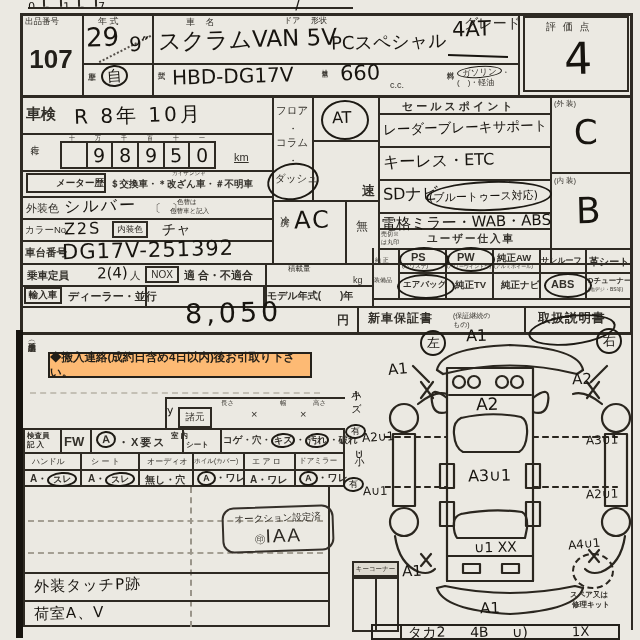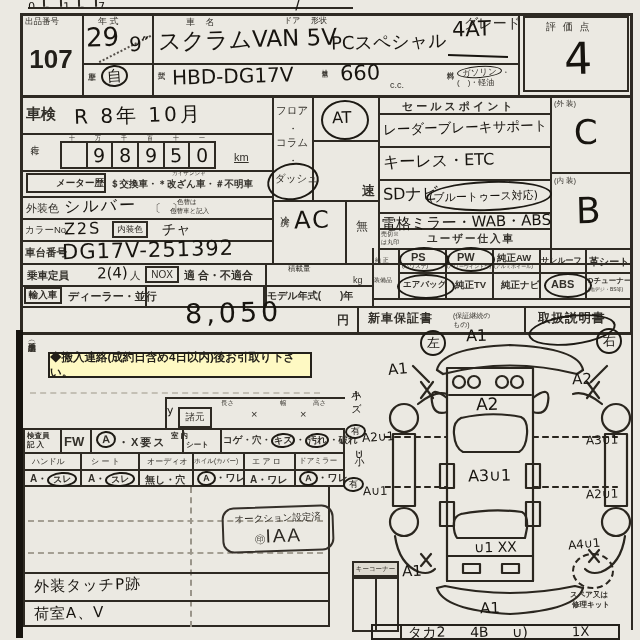--- a/index.html
+++ b/index.html
@@ -243,21 +243,21 @@
   <span class="abs lbl" style="left:337px;top:312px;font-size:12px;font-weight:bold;">円</span>
   <div class="abs vline" style="left:357px;top:306px;height:29px;"></div>
   <span class="abs lbl" style="left:368px;top:310px;font-size:12px;font-weight:bold;letter-spacing:1px;">新車保証書</span>
   <span class="abs lbl" style="left:453px;top:311px;font-size:7px;width:44px;white-space:normal;line-height:1.3;">(保証継続のもの)</span>
   <div class="abs vline" style="left:524px;top:306px;height:29px;"></div>
   <span class="abs lbl" style="left:538px;top:310px;font-size:12.5px;font-weight:bold;letter-spacing:1px;">取扱説明書</span>
   <div class="ell" style="left:528px;top:315px;width:84px;height:26px;transform:rotate(-7deg);border-width:2.4px;"></div>
 
   <div class="abs" style="left:16px;top:330px;width:7px;height:308px;background:#17140f;z-index:2;"></div>
   <span class="abs lbl vert" style="left:25px;top:337px;font-size:8px;height:98px;letter-spacing:0;">注意事項（出品店）</span>
-  <div class="abs cen" style="left:48px;top:352px;width:264px;height:26px;border:2.5px solid #24211b;z-index:3;background:#fef9c3;">
+  <div class="abs cen" style="left:48px;top:352px;width:264px;height:26px;border:2.5px solid #24211b;z-index:3;background:#fdba74;">
     <span style="font-size:11.5px;font-weight:bold;color:#211e18;">◆搬入連絡(成約日含め4日以内)後お引取り下さい。</span>
   </div>
   <div class="abs dash" style="left:30px;top:392px;width:290px;border-top-color:#c4c0b5;"></div>
 
   <span class="abs hw" style="left:167px;top:404px;font-size:11px;">y</span>
   <div class="abs cen" style="left:178px;top:407px;width:34px;height:21px;border:2px solid #2e2a23;font-size:9.5px;z-index:3;">
       <span>諸元</span>
     </div>
   <div class="abs hline" style="left:165px;top:397px;width:180px;"></div>
   <div class="abs vline" style="left:165px;top:397px;height:31px;"></div>

